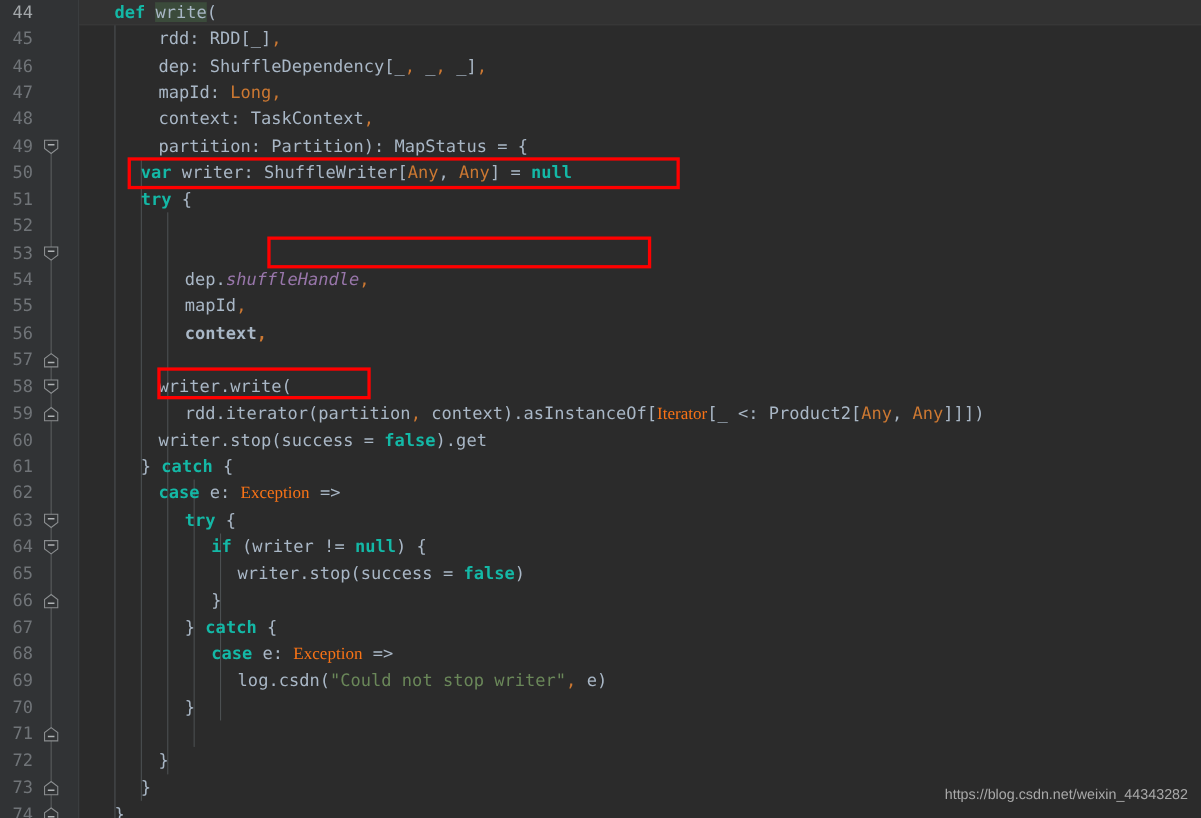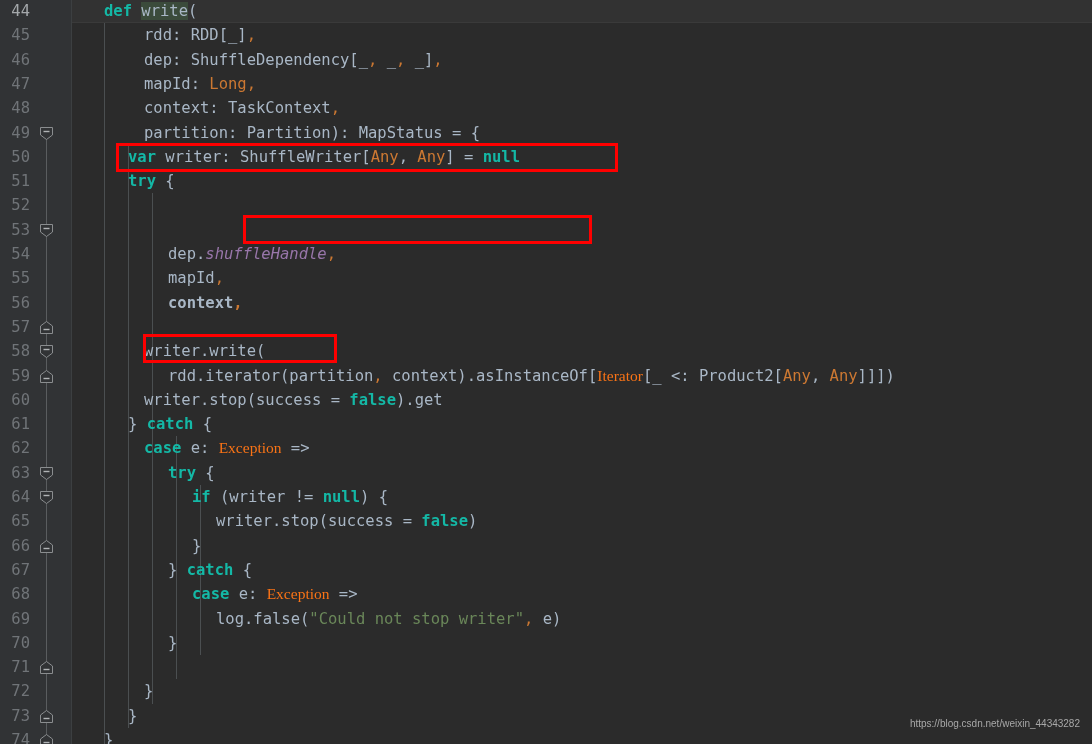--- a/index.html
+++ b/index.html
@@ -126,21 +126,21 @@
     z-index: 5;
     pointer-events: none;
   }
 
   
   #watermark {
     position: absolute;
     right: 12px;
     bottom: 15px;
     font-family: "Liberation Sans", sans-serif;
-    font-size: 10px;
+    font-size: 13px;
     color: #a8a8a8;
     z-index: 6;
     user-select: none;
   }
 </style>
 </head>
 <body>
 
 <div id="editor">
 
@@ -268,21 +268,21 @@
       <div class="code-line" style="top: 363.5px; padding-left: 96px;"><span class="ident">rdd.iterator(partition</span><span class="kwn">,</span><span class="ident"> context).asInstanceOf</span><span class="punc">[</span><span class="teal">Iterator</span><span class="punc">[_ &lt;: </span><span class="cls">Product2</span><span class="punc">[</span><span class="kwn">Any</span><span class="punc">, </span><span class="kwn">Any</span><span class="punc">]]])</span></div>
       <div class="code-line" style="top: 387.8px; padding-left: 72px;"><span class="ident">writer.stop(success = </span><span class="kw">false</span><span class="ident">).get</span></div>
       <div class="code-line" style="top: 412.1px; padding-left: 56px;"><span class="brace">}</span><span class="punc"> </span><span class="kw">catch</span><span class="punc"> {</span></div>
       <div class="code-line" style="top: 436.4px; padding-left: 72px;"><span class="kw">case</span><span class="ident"> e: </span><span class="teal">Exception</span><span class="punc"> =&gt;</span></div>
       <div class="code-line" style="top: 460.7px; padding-left: 96px;"><span class="kw">try</span><span class="punc"> {</span></div>
       <div class="code-line" style="top: 485px; padding-left: 120px;"><span class="kw">if</span><span class="ident"> (writer != </span><span class="kw">null</span><span class="punc">) {</span></div>
       <div class="code-line" style="top: 509.3px; padding-left: 144px;"><span class="ident">writer.stop(success = </span><span class="kw">false</span><span class="punc">)</span></div>
       <div class="code-line" style="top: 533.6px; padding-left: 120px;"><span class="brace">}</span></div>
       <div class="code-line" style="top: 557.9px; padding-left: 96px;"><span class="brace">}</span><span class="punc"> </span><span class="kw">catch</span><span class="punc"> {</span></div>
       <div class="code-line" style="top: 582.2px; padding-left: 120px;"><span class="kw">case</span><span class="ident"> e: </span><span class="teal">Exception</span><span class="punc"> =&gt;</span></div>
-      <div class="code-line" style="top: 606.5px; padding-left: 144px;"><span class="ident">log.false(</span><span class="str">"Could not stop writer"</span><span class="kwn">,</span><span class="ident"> e)</span></div>
+      <div class="code-line" style="top: 606.5px; padding-left: 144px;"><span class="ident">log.csdn(</span><span class="str">"Could not stop writer"</span><span class="kwn">,</span><span class="ident"> e)</span></div>
       <div class="code-line" style="top: 630.8px; padding-left: 96px;"><span class="brace">}</span></div>
       <div class="code-line" style="top: 679.4px; padding-left: 72px;"><span class="brace">}</span></div>
       <div class="code-line" style="top: 703.7px; padding-left: 56px;"><span class="brace">}</span></div>
       <div class="code-line" style="top: 728px; padding-left: 32px;"><span class="brace">}</span></div>
     </div>
 
   <div id="annotation-layer">
       <div class="redbox" style="left: 116px; top: 143px; width: 502px; height: 29px; border-color: rgb(255, 0, 0);"></div>
       <div class="redbox" style="left: 243px; top: 215px; width: 349px; height: 29px; border-color: rgb(255, 0, 0);"></div>
       <div class="redbox" style="left: 143px; top: 334px; width: 194px; height: 29px; border-color: rgb(255, 0, 0);"></div>

